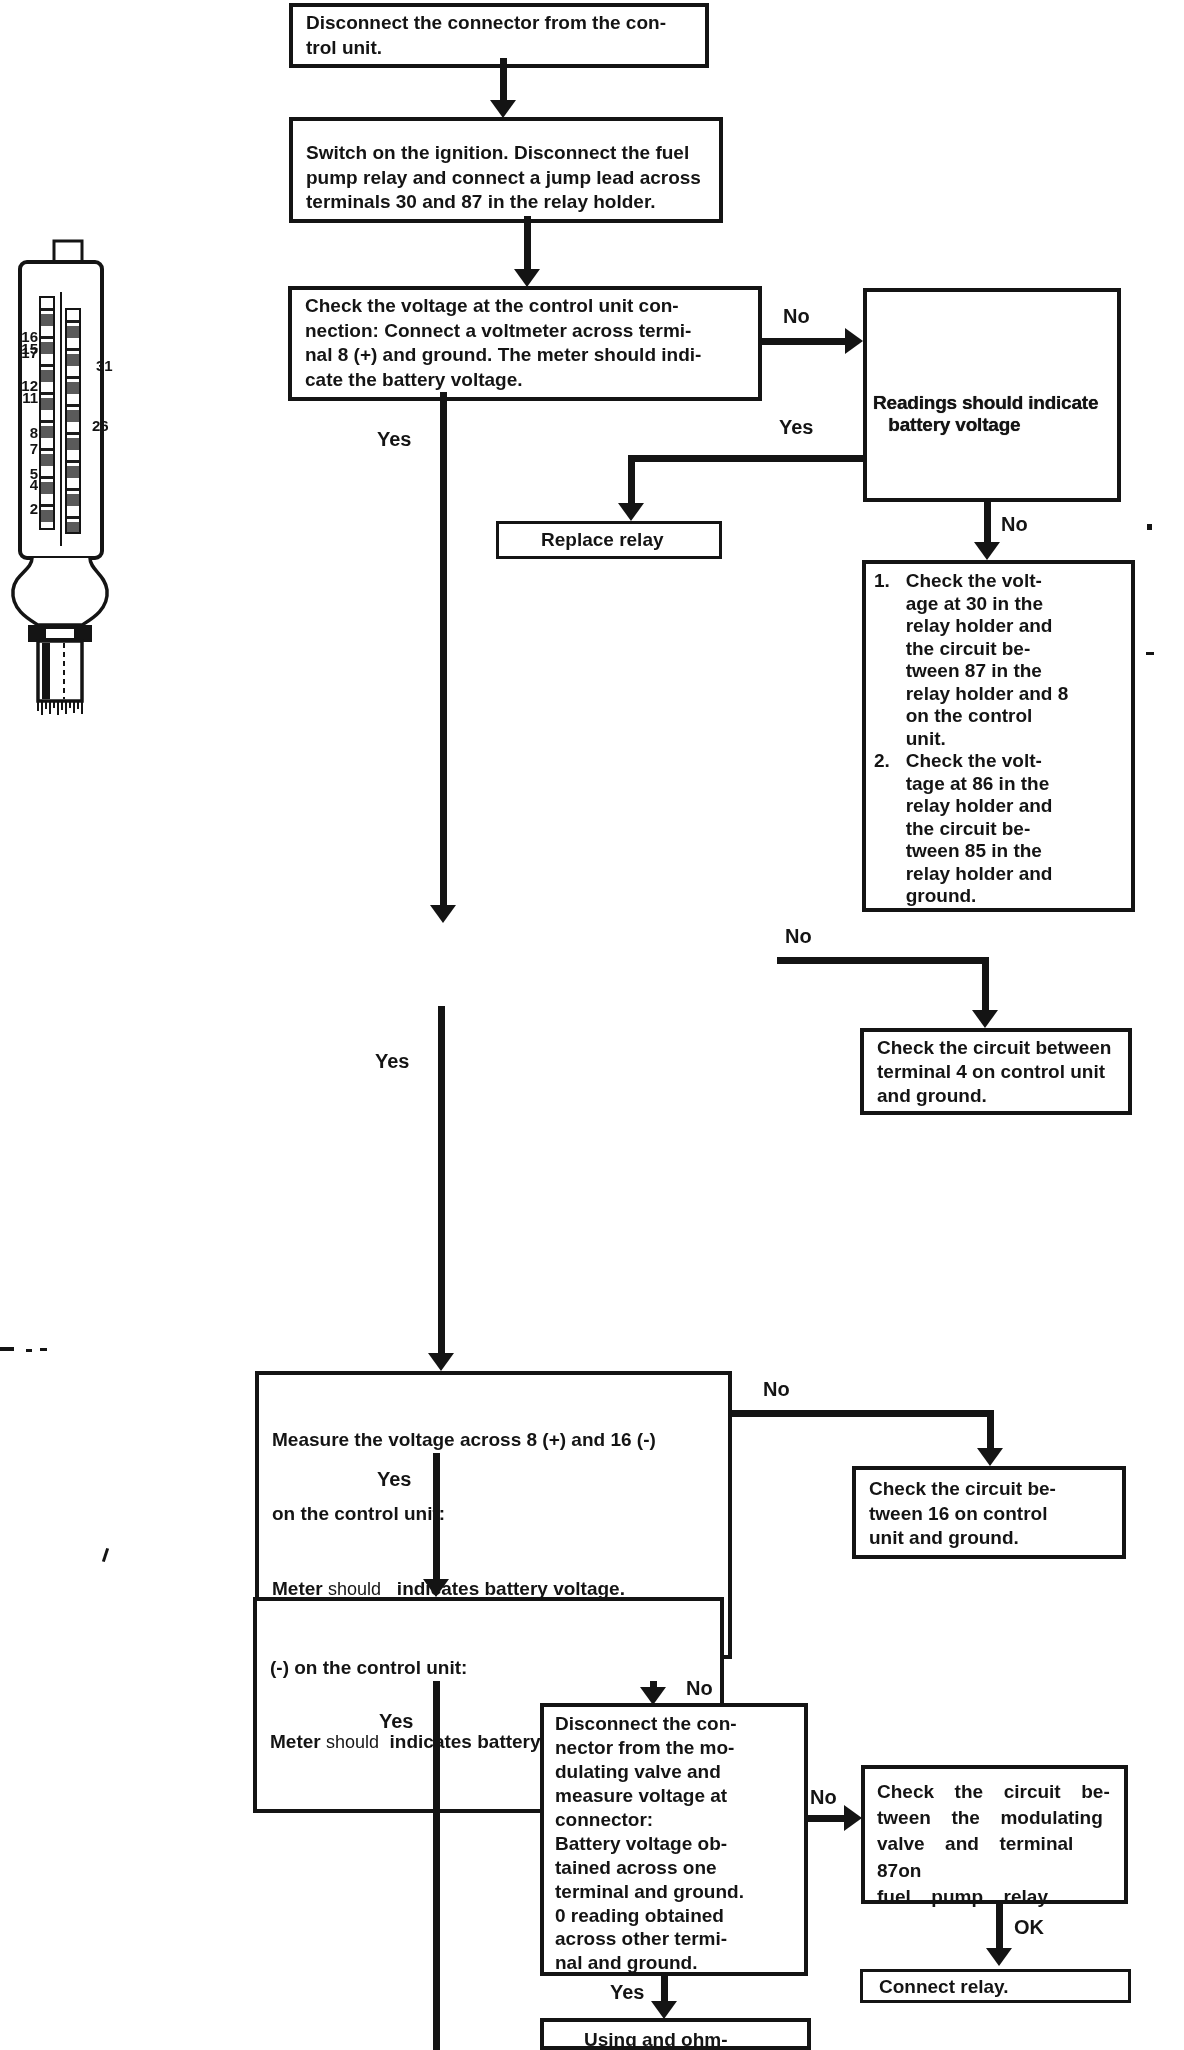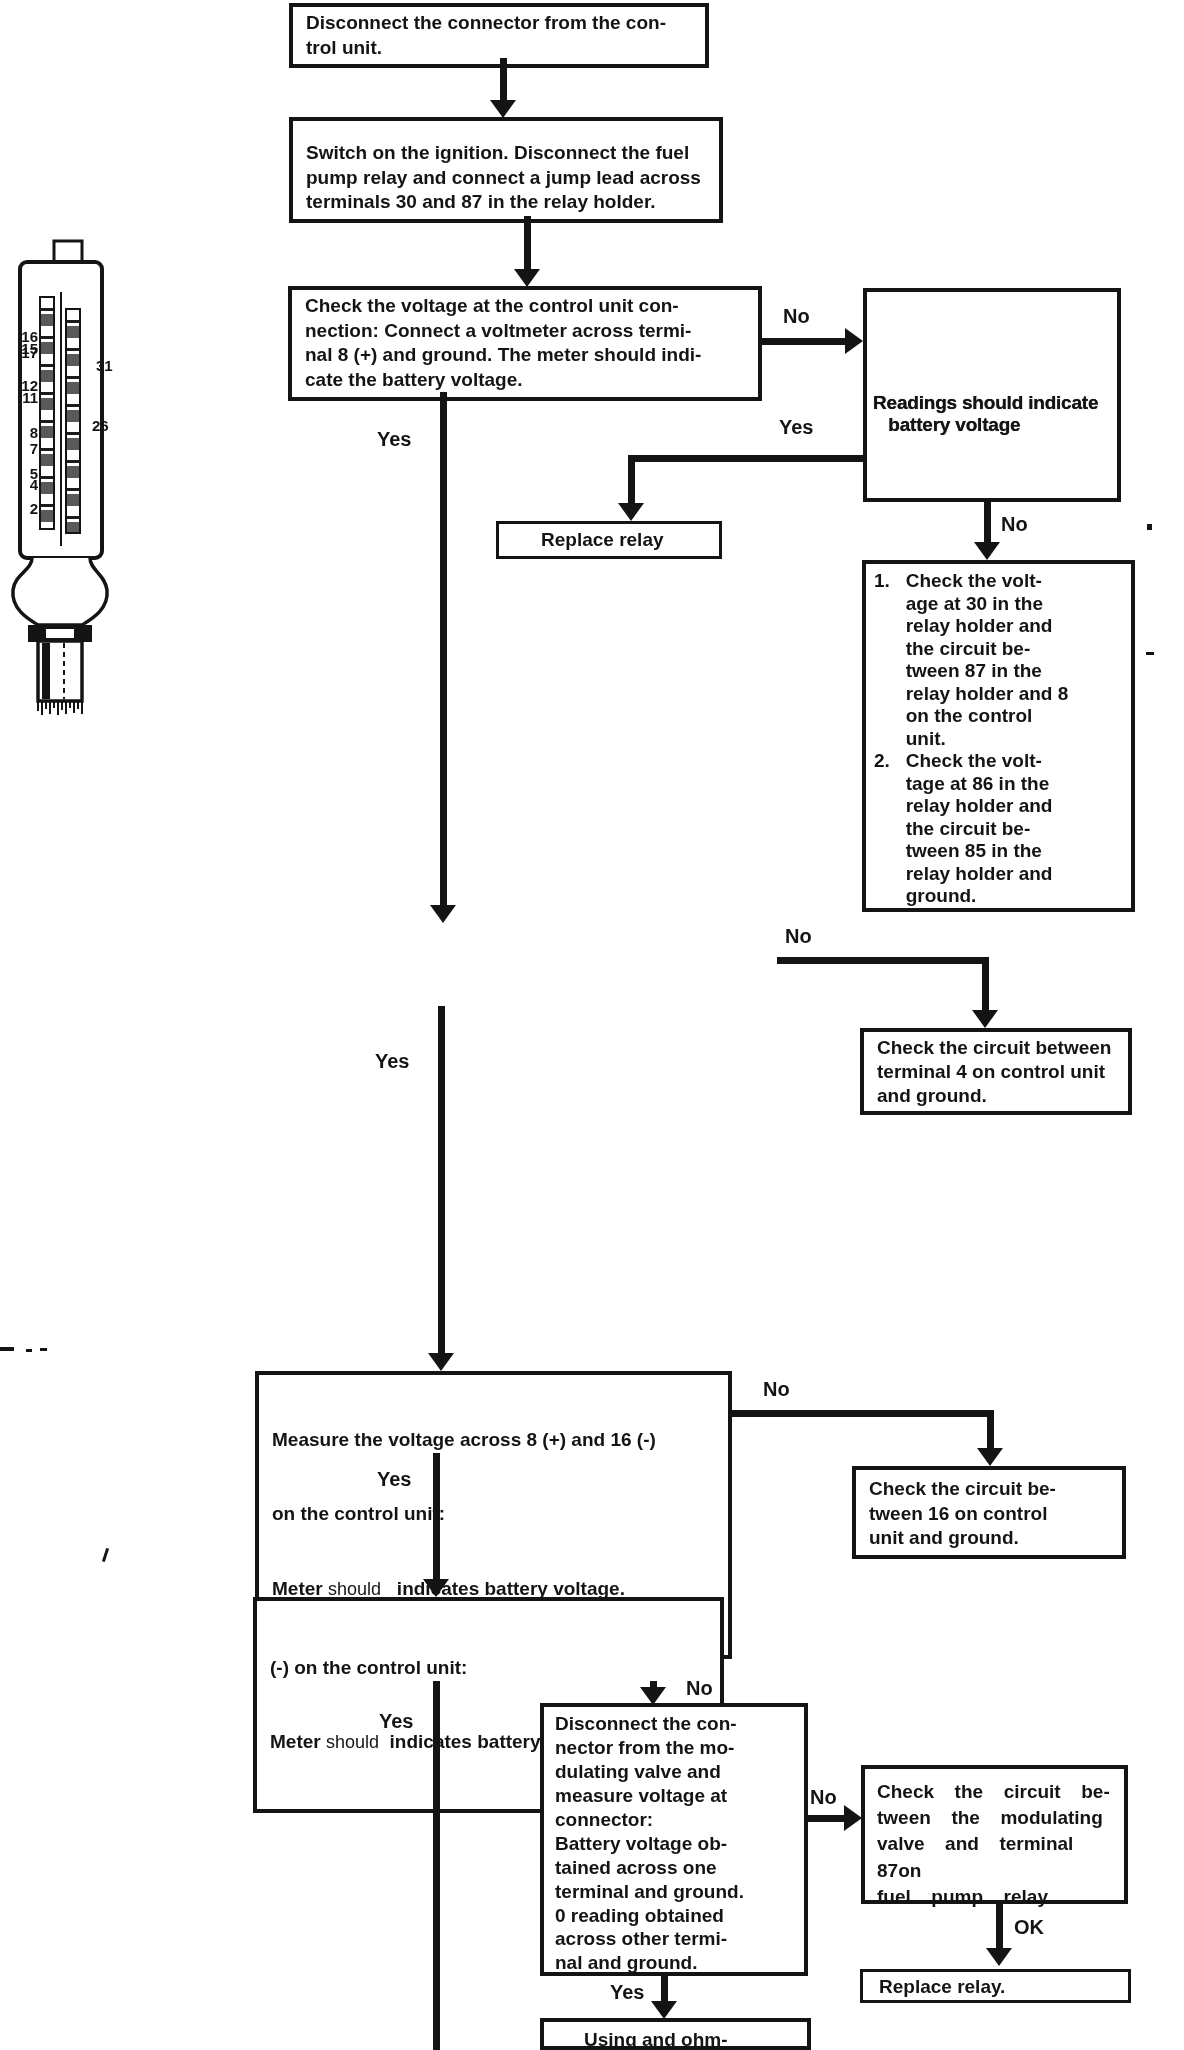--- a/index.html
+++ b/index.html
@@ -145,21 +145,21 @@
 terminal and ground.
 0 reading obtained
 across other termi-
 nal and ground.</div>
 
   <div class="box justify4" style="left:861px;top:1765px;width:267px;height:139px;line-height:1.38;padding:10px 12px;">Check  the  circuit  be-
 tween  the  modulating
 valve  and  terminal 87on
 fuel  pump  relay.</div>
 
-  <div class="box thin" style="left:860px;top:1969px;width:271px;height:34px;padding:3px 0 0 16px;">Replace relay.</div>
+  <div class="box thin" style="left:860px;top:1969px;width:271px;height:34px;padding:3px 0 0 16px;">Connect relay.</div>
 
   <div class="box" style="left:540px;top:2018px;width:271px;height:32px;padding:6px 0 0 40px;">Using and ohm-</div>
 
   <div class="line" style="left:500px;top:58px;width:7px;height:46px;"></div>
   <div class="ah-down" style="left:490px;top:100px;"></div>
 
   <div class="line" style="left:524px;top:216px;width:7px;height:54px;"></div>
   <div class="ah-down" style="left:514px;top:269px;"></div>
 
   <div class="line" style="left:440px;top:392px;width:7px;height:516px;"></div>

